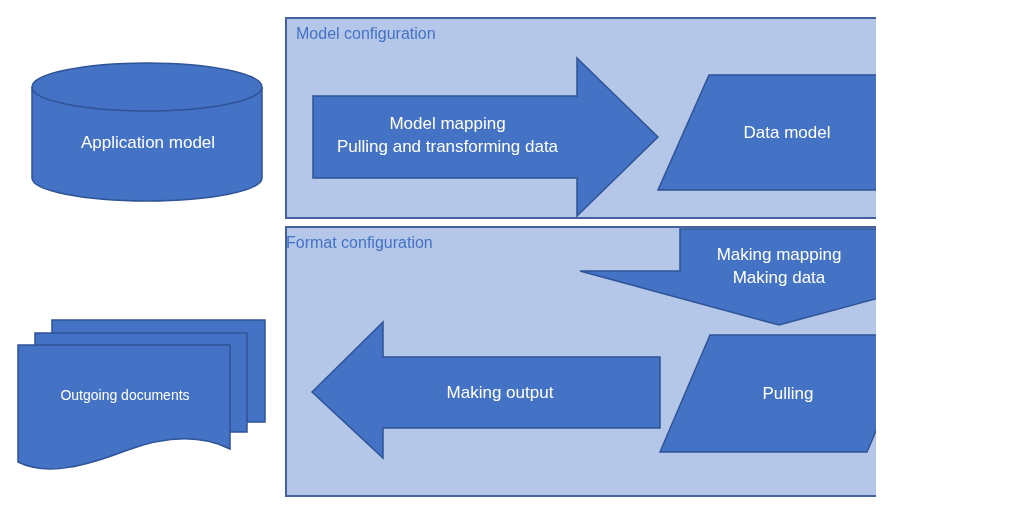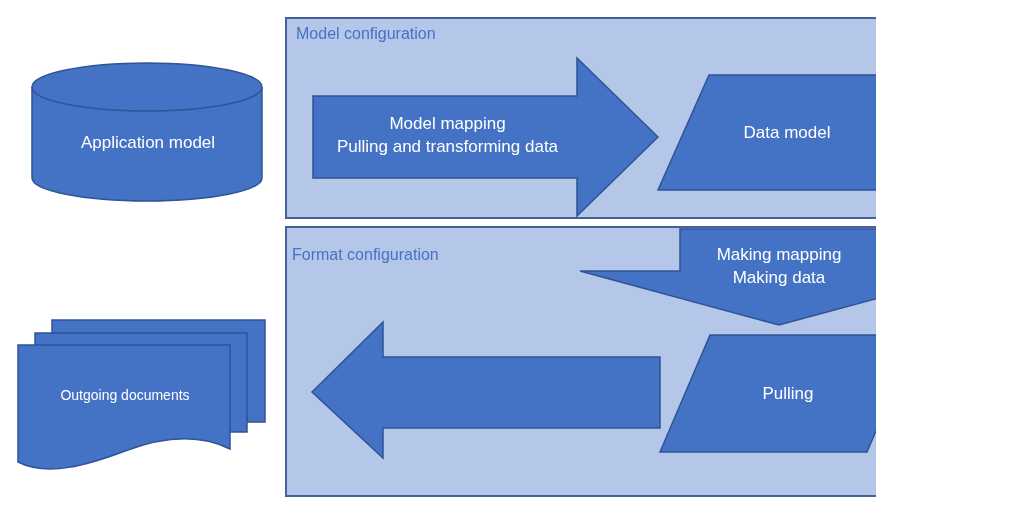--- a/index.html
+++ b/index.html
@@ -66,34 +66,35 @@
 
     <g>
       <rect class="shape" x="52" y="320" width="213" height="102"></rect>
       <rect class="shape" x="35" y="333" width="212" height="99"></rect>
       <path class="shape" d="M18 345 L230 345 L230 449 C200 434 165 436 125 451 C88 465 48 477 18 462 Z"></path>
     </g>
   </svg>
 
   <div class="box-title" style="left:296px;top:25px;">Model configuration</div>
 
-  <div class="box-title" style="left:292px;top:234px;margin-top:12px;">Format configuration</div>
+  <div class="box-title" style="left:286px;top:234px;">Format configuration</div>
 
   <div class="label" style="left:48px;top:131px;width:200px;">Application model</div>
 
   <div class="label" style="left:300px;top:112px;width:295px;">
     <div>Model mapping</div>
     <div>Pulling and transforming data</div>
   </div>
 
   <div class="label" style="left:687px;top:121px;width:200px;">Data model</div>
 
   <div class="label" style="left:654px;top:243px;width:250px;">
     <div>Making mapping</div>
     <div>Making data</div>
   </div>
 
   <div class="label" style="left:688px;top:382px;width:200px;">Pulling</div>
 
+  <div class="label" style="left:365px;top:381px;width:270px;">Making output</div>
 
   <div class="label" style="left:25px;top:384px;width:200px;font-size:14px;">Outgoing documents</div>
 
 </div>
 
 </body></html>

